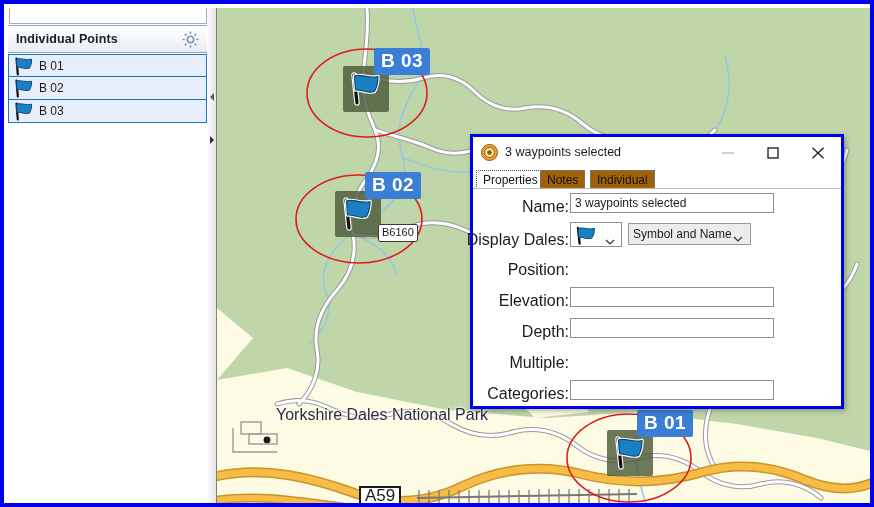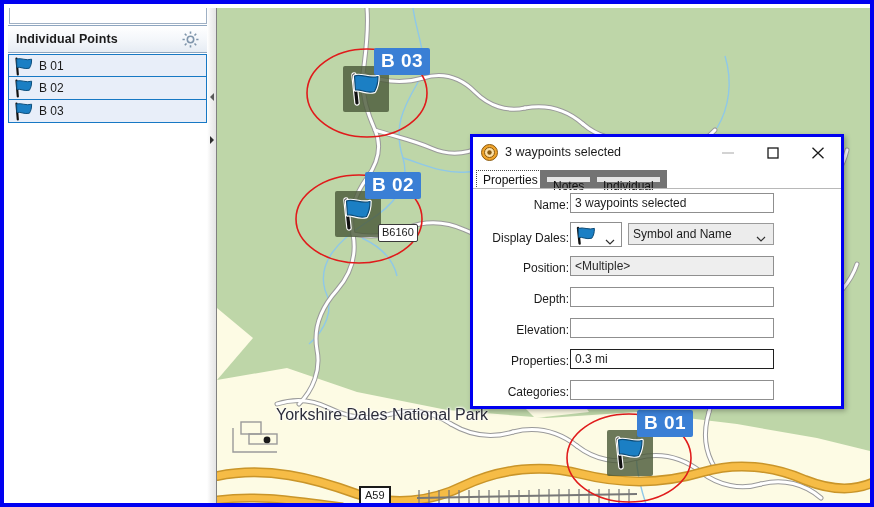--- a/index.html
+++ b/index.html
@@ -161,21 +161,21 @@
     position: absolute;
     font-size: 16px;
     color: #2d2d3a;
     white-space: nowrap;
     text-shadow: 0 0 3px #ffffff, 0 0 3px #ffffff, 0 0 2px #ffffff;
   }
   .road-shield {
     position: absolute;
     background: #ffffff;
     border: 2px solid #1a1a1a;
-    font-size: 11px;
+    font-size: 17px;
     color: #1a1a1a;
     padding: 0px 4px 1px 4px;
     line-height: 15px;
     white-space: nowrap;
   }
   .road-shield.small {
     border: 1px solid #3a3a3a;
     border-radius: 2px;
     font-size: 11px;
     padding: 0px 3px 1px 3px;
@@ -223,22 +223,22 @@
     width: 412px; height: 20px;
   }
   .tab {
     position: absolute;
     top: 1px;
     height: 19px;
     box-sizing: border-box;
     font-size: 12px;
     color: #111111;
     padding: 2px 6px 0 6px;
-    background: #e5e5e5;
-    border: 7px solid #737373;
+    background: #a16207;
+    border: 1px solid #737373;
     white-space: nowrap;
     cursor: pointer;
   }
   .tab.active {
     border: 1px dotted #4a4a4a;
     background: #ffffff;
   }
   #tab-properties { left: 3px; }
   #tab-notes      { left: 67px; }
   #tab-categories { left: 117px; }
@@ -255,21 +255,21 @@
     width: 368px;
   }
   .form-row {
     position: relative;
     height: 31px;
   }
   .form-row .lbl {
     position: absolute;
     right: 272px;
     top: 7px;
-    font-size: 12px;
+    font-size: 16px;
     color: #1b1b1b;
     white-space: nowrap;
   }
   .form-row .field {
     position: absolute;
     left: 97px; top: 2px;
     width: 204px; height: 20px;
     box-sizing: border-box;
     border: 1px solid #8f8f8f;
     background: #ffffff;
@@ -297,21 +297,21 @@
     cursor: pointer;
   }
   #row-display .symbol-combo .flag {
     position: absolute; left: 3px; top: 3px;
     width: 24px; height: 19px;
   }
   #row-display .symbol-combo .chev { position:absolute; right:6px; top:9px; }
   #row-display .mode-combo {
     position: absolute;
     left: 155px; top: 1px;
-    width: 146px; height: 22px;
+    width: 123px; height: 22px;
     box-sizing: border-box;
     border: 1px solid #9a9a9a;
     background: #ececec;
     font-size: 12px;
     color: #1b1b1b;
     padding: 3px 0 0 4px;
     cursor: pointer;
     white-space: nowrap;
   }
   #row-display .mode-combo .chev { position:absolute; right:7px; top:8px; }
@@ -623,36 +623,34 @@
           <span class="chev">
             <svg width="10" height="7" viewBox="0 0 10 7">
                 <path d="M1 1 L5 5 L9 1" stroke="#303030" stroke-width="1.2" fill="none"></path>
               </svg>
           </span>
         </div>
       </div>
 
       <div class="form-row">
         <div class="lbl">Position:</div>
-        <div class="field readonly">&lt;Multiple&gt;</div>
+      </div>
+
+      <div class="form-row">
+        <div class="lbl">Elevation:</div>
+        <div class="field"></div>
       </div>
 
       <div class="form-row">
         <div class="lbl">Depth:</div>
         <div class="field"></div>
       </div>
 
       <div class="form-row">
-        <div class="lbl">Elevation:</div>
-        <div class="field"></div>
-      </div>
-
-      <div class="form-row">
-        <div class="lbl">Properties:</div>
-        <div class="field focused">0.3 mi</div>
+        <div class="lbl">Multiple:</div>
       </div>
 
       <div class="form-row">
         <div class="lbl">Categories:</div>
         <div class="field"></div>
       </div>
 
     </div>
   </div>
 

